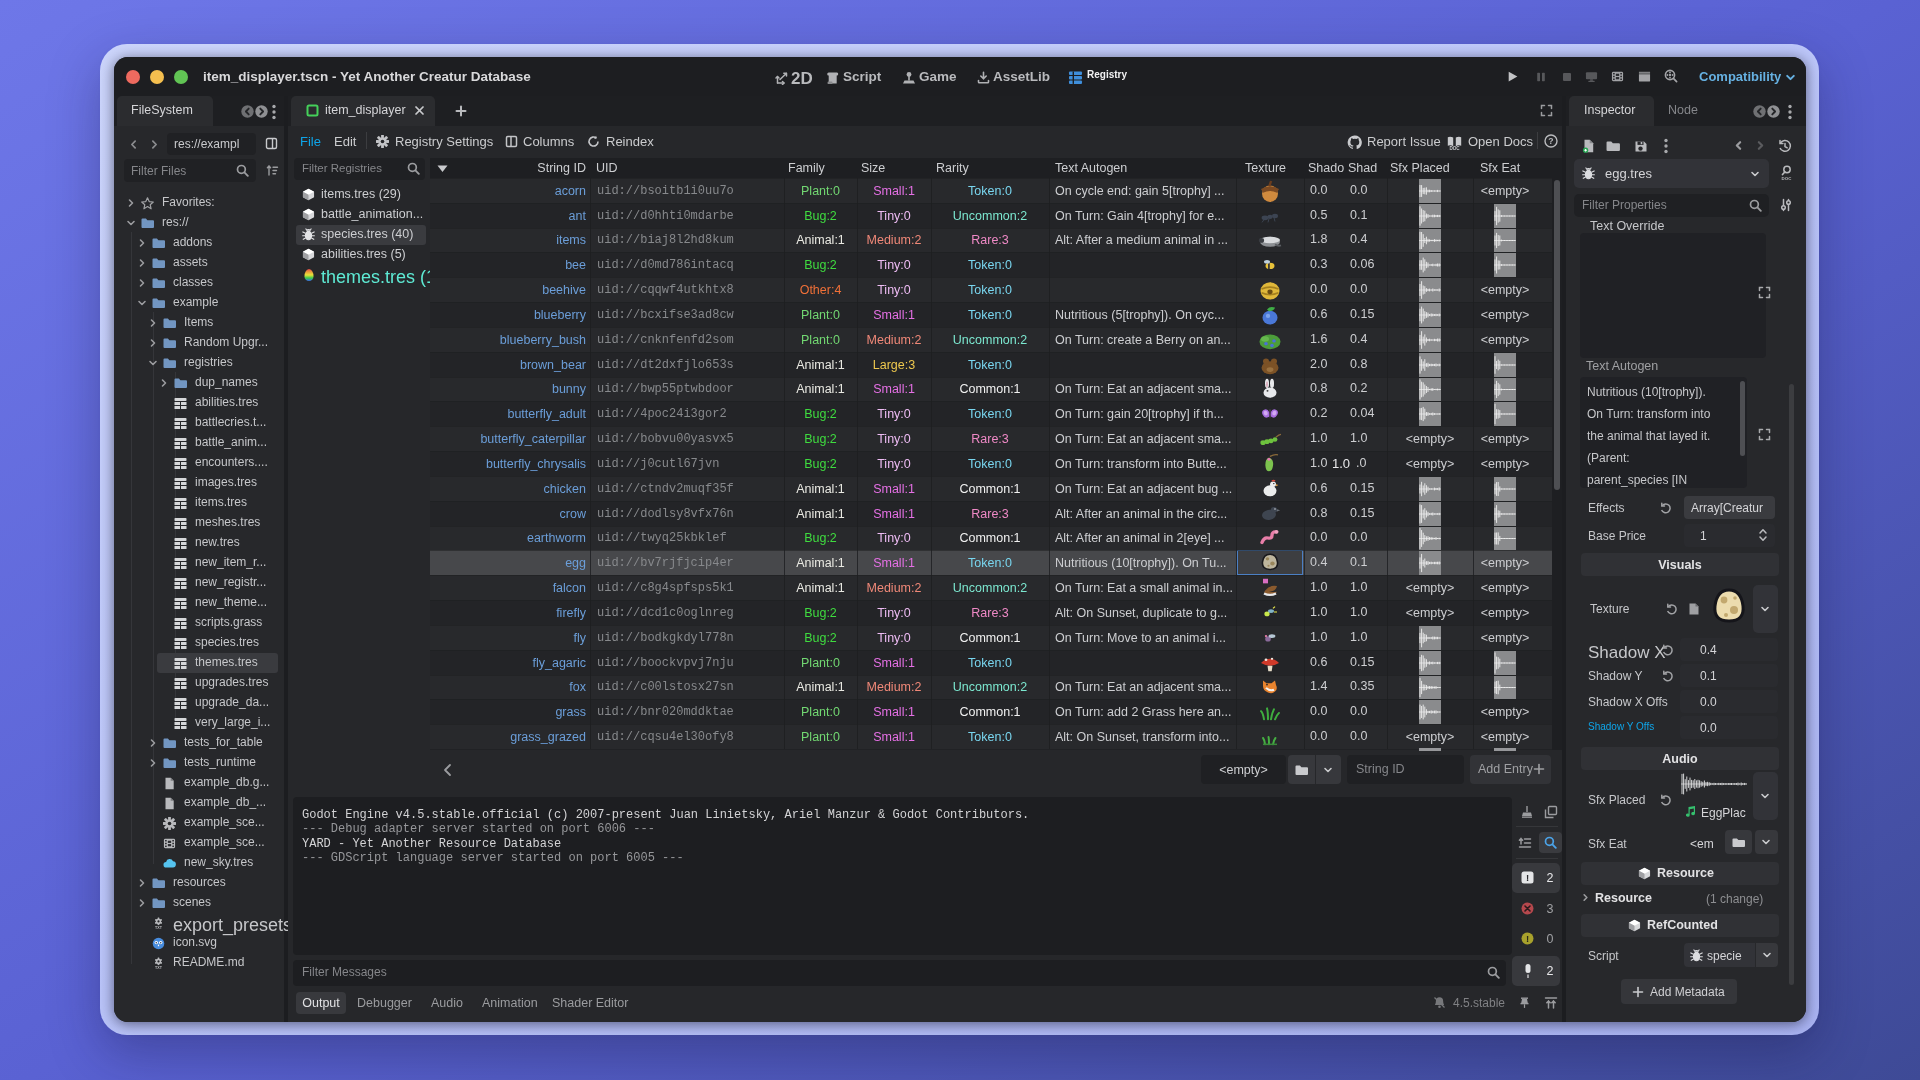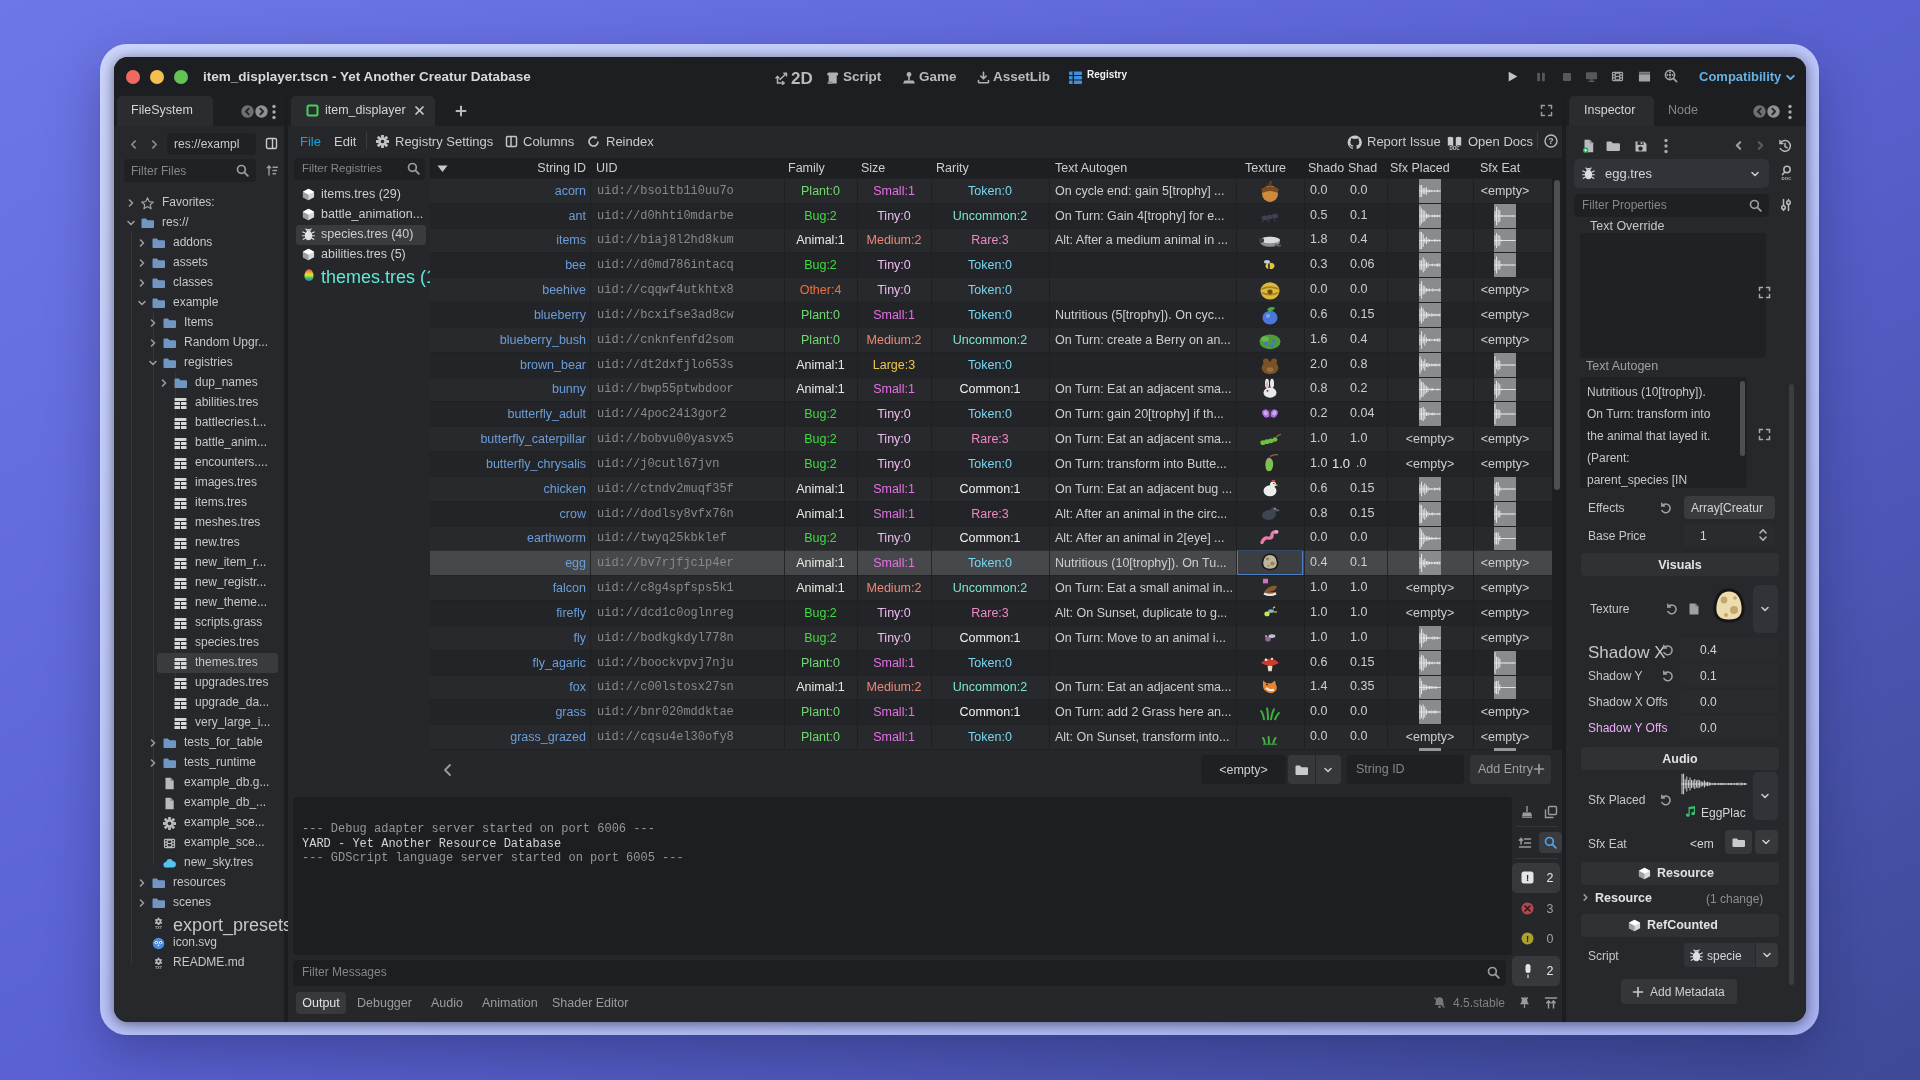--- a/index.html
+++ b/index.html
@@ -1746,20 +1746,21 @@
     <div style="left:1419px;top:706px;width:12px;height:12px;">
       <svg width="12" height="12" viewBox="0 0 12 12" style="">
         <g stroke="#9fa0a3" stroke-width="1.6" stroke-linecap="round" transform="scale(1.0)">
           <line x1="6" y1="1.5" x2="6" y2="10.5"></line>
           <line x1="1.5" y1="6" x2="10.5" y2="6"></line>
         </g>
       </svg>
     </div>
     <div style="left:174px;top:733px;width:1274px;height:232px;background:#26272a"></div>
     <div style="left:179px;top:740px;width:1219px;height:158px;background:#1d1e21;border-radius:4px"></div>
+    <div class="t mono" style="left:188px;top:751.0px;font-size:12px;color:#d3d3d5">Godot Engine v4.5.stable.official (c) 2007-present Juan Linietsky, Ariel Manzur &amp; Godot Contributors.</div>
     <div class="t mono" style="left:188px;top:765.3px;font-size:12px;color:#96979a">--- Debug adapter server started on port 6006 ---</div>
     <div class="t mono" style="left:188px;top:779.6px;font-size:12px;color:#d3d3d5">YARD - Yet Another Resource Database</div>
     <div class="t mono" style="left:188px;top:793.9px;font-size:12px;color:#96979a">--- GDScript language server started on port 6005 ---</div>
     <div style="left:1406px;top:748px;width:14px;height:14px;">
       <svg width="14" height="14" viewBox="0 0 14 14" style="">
         <g transform="scale(1.0)" fill="#9b9c9f">
           <rect x="6.3" y="1" width="1.4" height="6"></rect>
           <path d="M3 7.5 h8 l1 3.5 h-10 z"></path>
           <rect x="2" y="11.5" width="10" height="1.3"></rect>
         </g>
@@ -2090,21 +2091,21 @@
           <path d="M2.2 3.6 a4.4 4.4 0 1 1-0.6 4.4"></path>
           <path d="M1.8 1.2 V3.9 H4.5" stroke-linecap="round"></path>
         </g>
       </svg>
     </div>
     <div style="left:1566px;top:607px;width:98px;height:23px;background:#2a2b2f;border-radius:4px"></div>
     <div class="t" style="left:1586px;top:612px;font-size:12px;color:#d5d5d8">0.1</div>
     <div class="t" style="left:1474px;top:638px;font-size:12px;color:#c6c7ca">Shadow X Offs</div>
     <div style="left:1566px;top:633px;width:98px;height:23px;background:#2a2b2f;border-radius:4px"></div>
     <div class="t" style="left:1586px;top:638px;font-size:12px;color:#d5d5d8">0.0</div>
-    <div class="t" style="left:1474px;top:664px;font-size:12px;color:#f0abfc">Shadow Y Offs</div>
+    <div class="t" style="left:1474px;top:664px;font-size:10px;color:#0ea5e9">Shadow Y Offs</div>
     <div style="left:1566px;top:659px;width:98px;height:23px;background:#2a2b2f;border-radius:4px"></div>
     <div class="t" style="left:1586px;top:664px;font-size:12px;color:#d5d5d8">0.0</div>
     <div class="ctr" style="left:1467px;top:690px;width:198px;height:23px;background:#303135;border-radius:4px;font-size:12.5px;font-weight:bold;color:#e2e2e4">Audio</div>
     <div class="t" style="left:1474px;top:736px;font-size:12px;color:#c6c7ca">Sfx Placed</div>
     <div style="left:1546px;top:737px;width:12px;height:12px;">
       <svg width="12" height="12" viewBox="0 0 12 12" style="">
         <g transform="scale(1.0)" fill="none" stroke="#a2a3a6" stroke-width="1.5">
           <path d="M2.2 3.6 a4.4 4.4 0 1 1-0.6 4.4"></path>
           <path d="M1.8 1.2 V3.9 H4.5" stroke-linecap="round"></path>
         </g>

